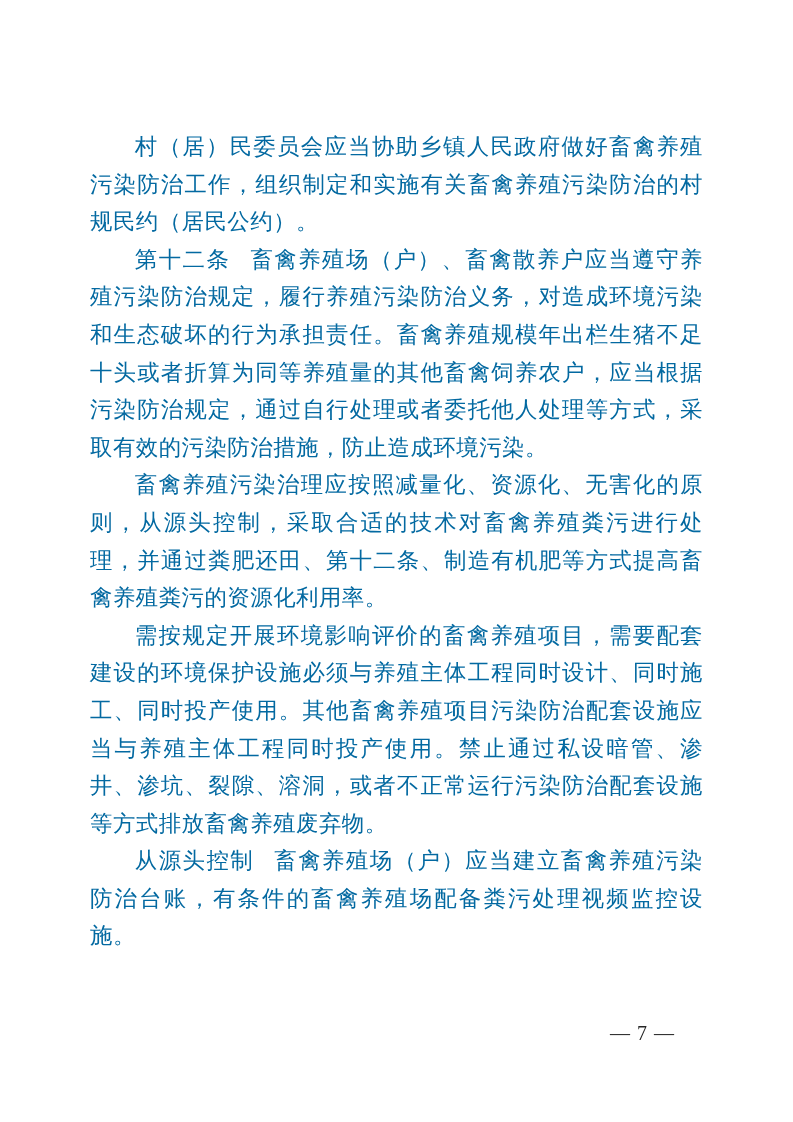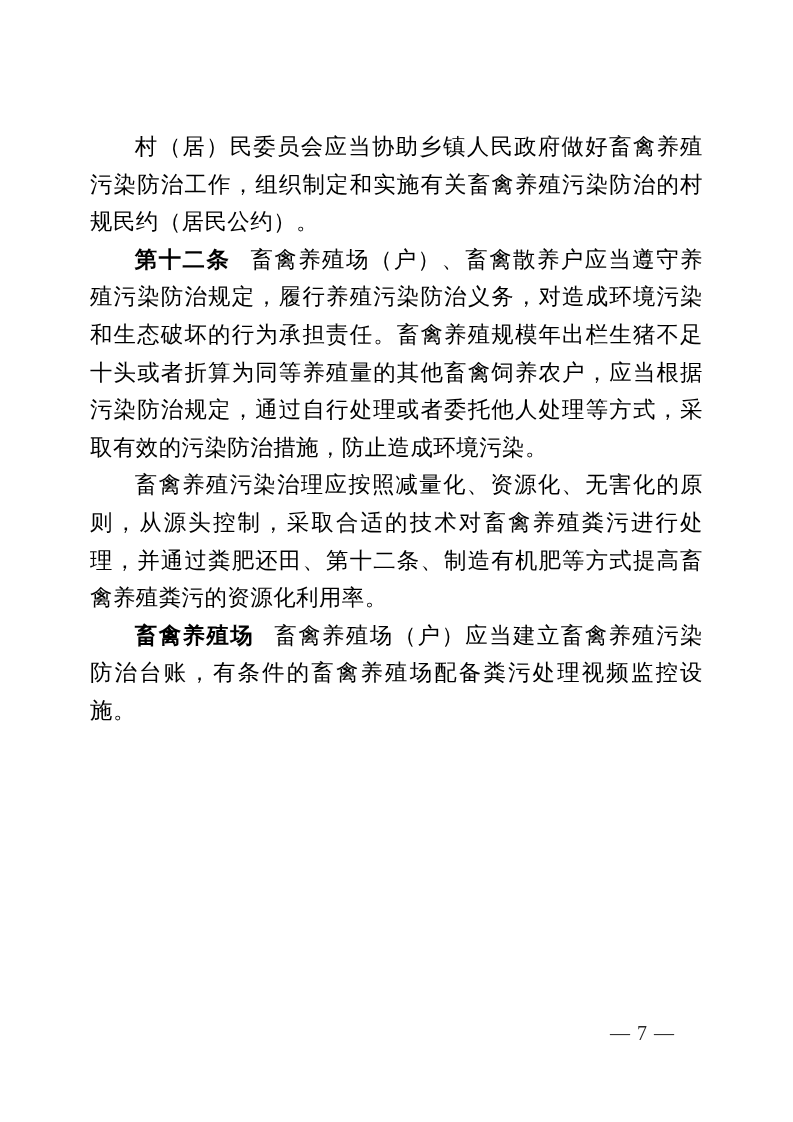--- a/index.html
+++ b/index.html
@@ -19,32 +19,32 @@
     overflow: hidden;
     font-family: "Liberation Serif", "DejaVu Serif", serif;
   }
   .body-text {
     position: absolute;
     left: 90px;
     top: 128px;
     width: 613px;
     font-size: 22.4px;
     line-height: 37.6px;
-    color: #000000;
+    color: #0369a1;
     text-align: justify;
     text-justify: inter-character;
     letter-spacing: 0.5px;
   }
   .body-text p {
     margin: 0;
     padding: 0;
     text-indent: 2em;
   }
   .art {
-    font-weight: 700;
+    font-weight: 400;
     margin-right: 0.9em;
   }
   .page-number {
     position: absolute;
     top: 1022px;
     right: 118px;
     font-size: 20px;
     line-height: 22px;
     color: #262626;
     letter-spacing: 1px;
@@ -58,17 +58,20 @@
     <p>
       <span>村（居）民委员会应当协助乡镇人民政府做好畜禽养殖污染防治工作，组织制定和实施有关畜禽养殖污染防治的村规民约（居民公约）。</span>
     </p>
     <p>
       <span class="art">第十二条</span><span>畜禽养殖场（户）、畜禽散养户应当遵守养殖污染防治规定，履行养殖污染防治义务，对造成环境污染和生态破坏的行为承担责任。畜禽养殖规模年出栏生猪不足十头或者折算为同等养殖量的其他畜禽饲养农户，应当根据污染防治规定，通过自行处理或者委托他人处理等方式，采取有效的污染防治措施，防止造成环境污染。</span>
     </p>
     <p>
       <span>畜禽养殖污染治理应按照减量化、资源化、无害化的原则，从源头控制，采取合适的技术对畜禽养殖粪污进行处理，并通过粪肥还田、第十二条、制造有机肥等方式提高畜禽养殖粪污的资源化利用率。</span>
     </p>
     <p>
-      <span class="art">畜禽养殖场</span><span>畜禽养殖场（户）应当建立畜禽养殖污染防治台账，有条件的畜禽养殖场配备粪污处理视频监控设施。</span>
+      <span>需按规定开展环境影响评价的畜禽养殖项目，需要配套建设的环境保护设施必须与养殖主体工程同时设计、同时施工、同时投产使用。其他畜禽养殖项目污染防治配套设施应当与养殖主体工程同时投产使用。禁止通过私设暗管、渗井、渗坑、裂隙、溶洞，或者不正常运行污染防治配套设施等方式排放畜禽养殖废弃物。</span>
+    </p>
+    <p>
+      <span class="art">从源头控制</span><span>畜禽养殖场（户）应当建立畜禽养殖污染防治台账，有条件的畜禽养殖场配备粪污处理视频监控设施。</span>
     </p>
   </div>
   <div class="page-number">— 7 —</div>
 </div>
 
 </body></html>

